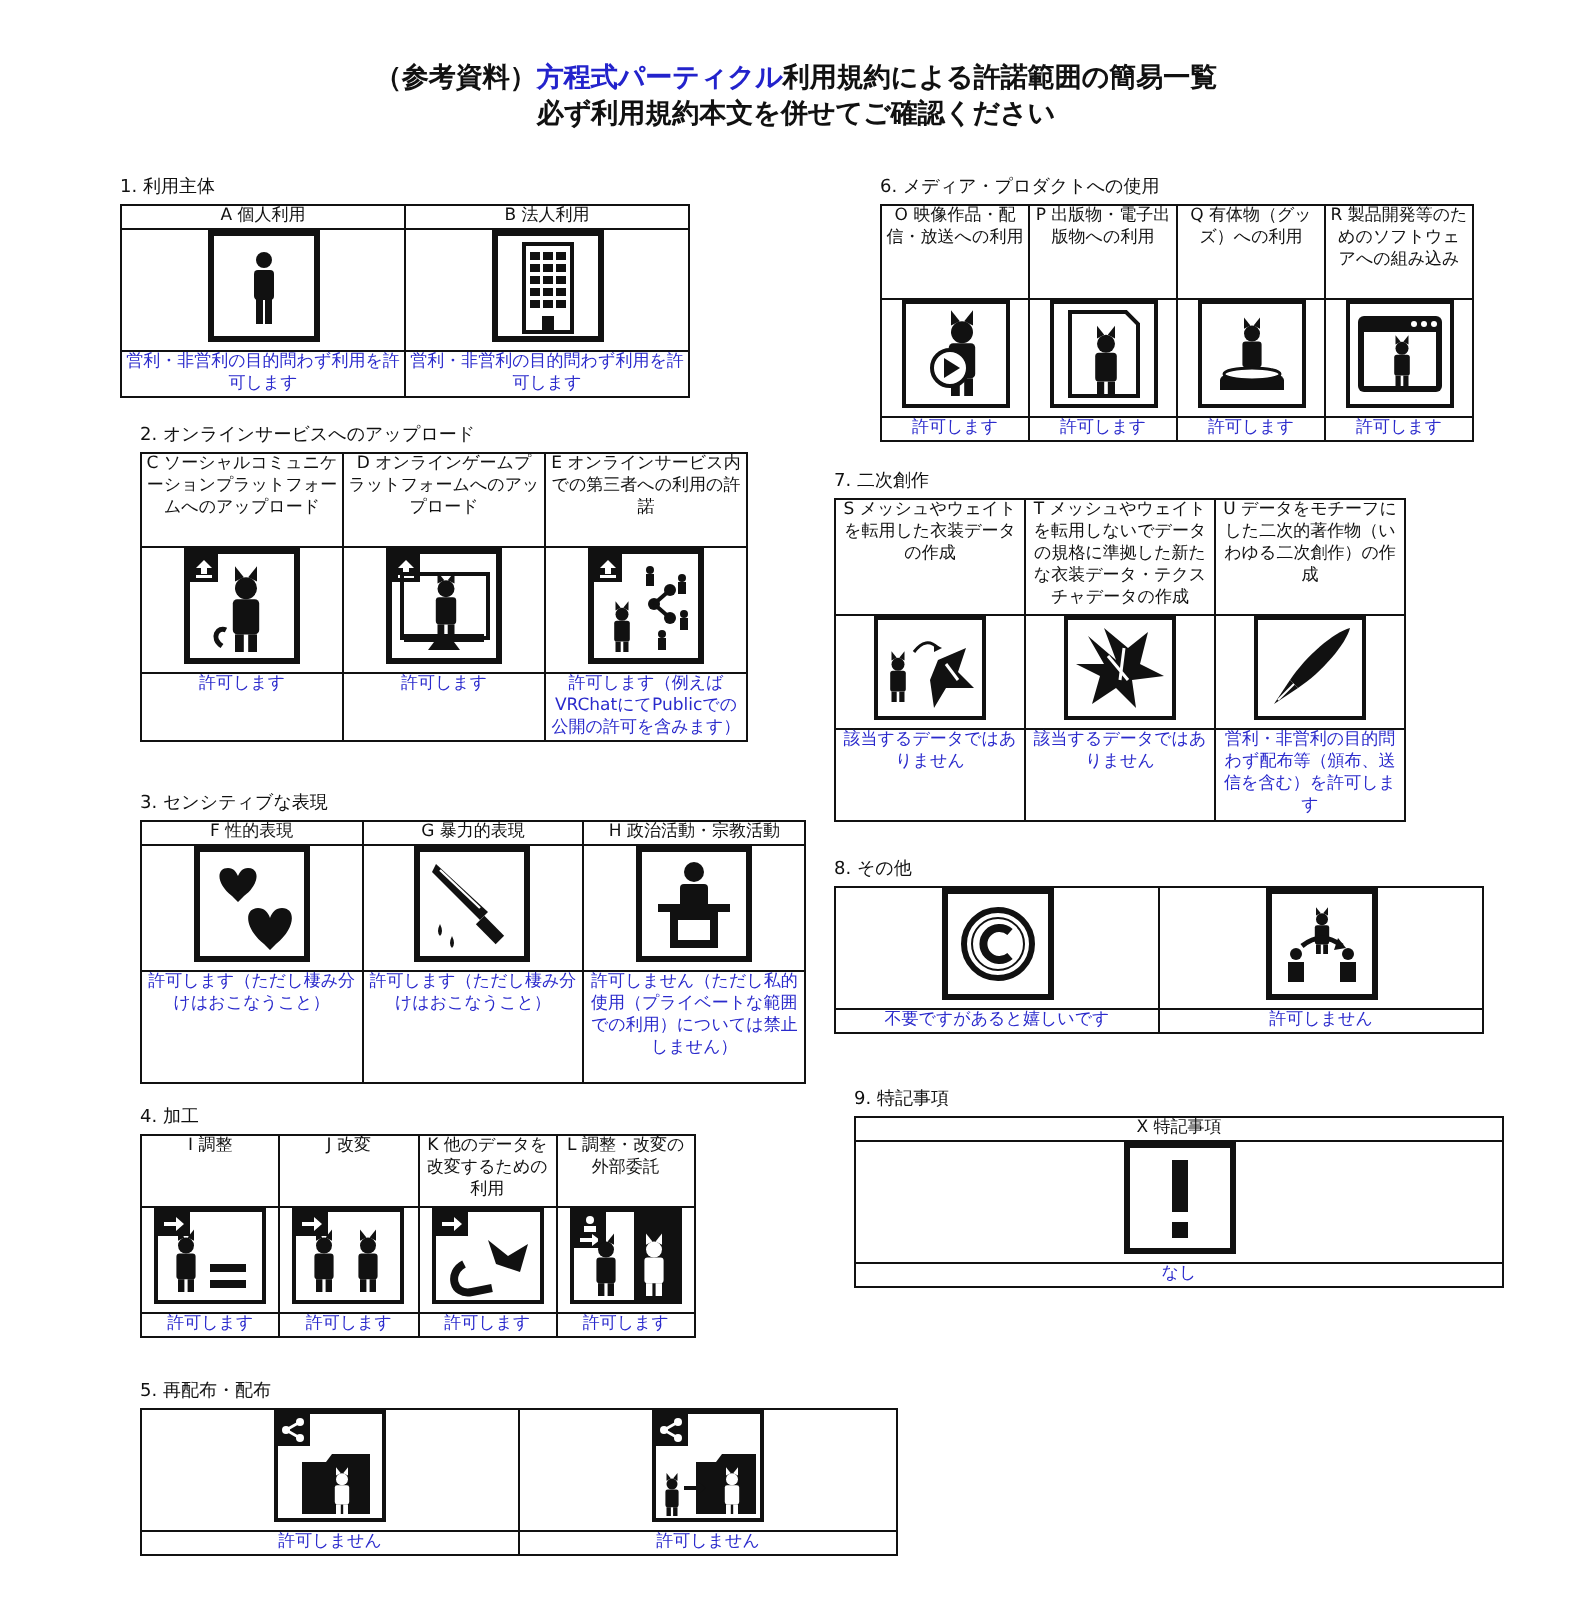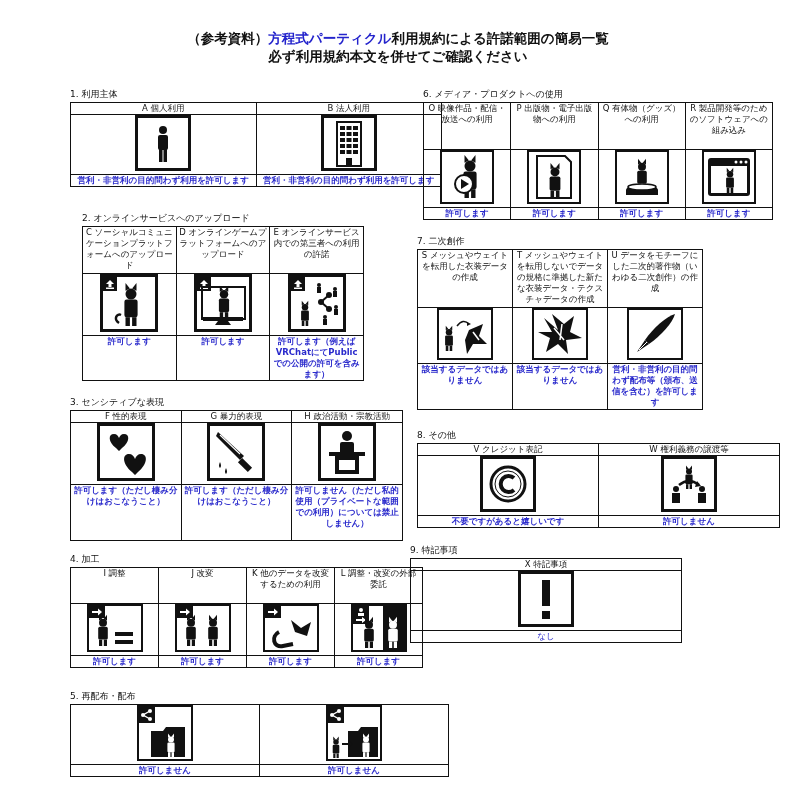--- a/index.html
+++ b/index.html
@@ -7,21 +7,21 @@
            font-family: "DejaVu Sans", "Liberation Sans", sans-serif; color: #111; }
     .title { position: absolute; left: 0; width: 796px; text-align: center; font-weight: bold; font-size: 13.5px; }
     .title .accent { color: #2323cc; }
     .sec { position: absolute; }
     .sec-label { font-size: 9px; margin-bottom: 2px; height: 12px; line-height: 12px; }
     table.grid { border-collapse: collapse; table-layout: fixed; width: 100%; }
     table.grid td { border: 1.5px solid #111; padding: 0 2px; text-align: center; vertical-align: top;
                     font-size: 8.5px; line-height: 11px; }
     td.hd { font-size: 8.5px; }
     td.ic { vertical-align: middle; padding: 3px 0; }
-    td.st { color: #2a2acc; font-weight: bold; font-size: 8.5px; }
+    td.st { color: #2a2acc; font-weight: normal; font-size: 8.5px; }
     .ibox { display: inline-block; border: 3px solid #111; background: #fff; position: relative; }
     svg { display: block; }
   </style>
 </head>
 <body>
 
 <div class="title" style="top:30px;">
   <span>（参考資料）</span><span class="accent">方程式パーティクル</span><span>利用規約による許諾範囲の簡易一覧</span>
 </div>
 <div class="title" style="top:48px;">必ず利用規約本文を併せてご確認ください</div>
@@ -48,21 +48,21 @@
     <g id="sharebox">
       <rect x="0" y="0" width="16" height="16" fill="#111"></rect>
       <circle cx="11" cy="4" r="2" fill="#fff"></circle>
       <circle cx="4" cy="8" r="2" fill="#fff"></circle>
       <circle cx="11" cy="12" r="2" fill="#fff"></circle>
       <path d="M11 4 L4 8 L11 12" stroke="#fff" stroke-width="1.4" fill="none"></path>
     </g>
   </defs>
 </svg>
 
-<div class="sec" style="left:70px; top:88px; width:372px;">
+<div class="sec" style="left:60px; top:88px; width:285px;">
   <div class="sec-label">1. 利用主体</div>
   <table class="grid">
     <tbody>
         <tr>
       <td class="hd">A 個人利用</td>
       <td class="hd">B 法人利用</td>
     </tr>
     <tr>
       <td class="ic">
         <div class="ibox">
@@ -101,21 +101,21 @@
       </td>
     </tr>
     <tr>
       <td class="st">営利・非営利の目的問わず利用を許可します</td>
       <td class="st">営利・非営利の目的問わず利用を許可します</td>
     </tr>
   </tbody>
     </table>
 </div>
 
-<div class="sec" style="left:70px; top:212px; width:282px;margin-left:12px;">
+<div class="sec" style="left:70px; top:212px; width:304px;">
   <div class="sec-label">2. オンラインサービスへのアップロード</div>
   <table class="grid">
     <tbody>
         <tr style="height:47px;">
       <td class="hd">C ソーシャルコミュニケーションプラットフォームへのアップロード</td>
       <td class="hd">D オンラインゲームプラットフォームへのアップロード</td>
       <td class="hd">E オンラインサービス内での第三者への利用の許諾</td>
     </tr>
     <tr>
       <td class="ic">
@@ -216,21 +216,21 @@
     </tr>
     <tr style="height:56px;">
       <td class="st">許可します（ただし棲み分けはおこなうこと）</td>
       <td class="st">許可します（ただし棲み分けはおこなうこと）</td>
       <td class="st">許可しません（ただし私的使用（プライベートな範囲での利用）については禁止しません）</td>
     </tr>
   </tbody>
     </table>
 </div>
 
-<div class="sec" style="left:70px; top:553px; width:353px;">
+<div class="sec" style="left:70px; top:553px; width:278px;">
   <div class="sec-label">4. 加工</div>
   <table class="grid">
     <tbody>
         <tr style="height:36px;padding-left:43px;">
       <td class="hd">I 調整</td>
       <td class="hd">J 改変</td>
       <td class="hd">K 他のデータを改変するための利用</td>
       <td class="hd">L 調整・改変の外部委託</td>
     </tr>
     <tr>
@@ -327,21 +327,21 @@
       </td>
     </tr>
     <tr>
       <td class="st">許可しません</td>
       <td class="st">許可しません</td>
     </tr>
   </tbody>
     </table>
 </div>
 
-<div class="sec" style="left:423px; top:88px; width:350px;">
+<div class="sec" style="left:440px; top:88px; width:297px;">
   <div class="sec-label">6. メディア・プロダクトへの使用</div>
   <table class="grid">
     <tbody>
         <tr style="height:47px;">
       <td class="hd">O 映像作品・配信・放送への利用</td>
       <td class="hd">P 出版物・電子出版物への利用</td>
       <td class="hd">Q 有体物（グッズ）への利用</td>
       <td class="hd">R 製品開発等のためのソフトウェアへの組み込み</td>
     </tr>
     <tr>
@@ -446,28 +446,24 @@
     </tr>
     <tr style="height:46px;">
       <td class="st">該当するデータではありません</td>
       <td class="st">該当するデータではありません</td>
       <td class="st">営利・非営利の目的問わず配布等（頒布、送信を含む）を許可します</td>
     </tr>
   </tbody>
     </table>
 </div>
 
-<div class="sec" style="left:417px; top:429px; width:363px;">
+<div class="sec" style="left:417px; top:429px; width:325px;">
   <div class="sec-label">8. その他</div>
   <table class="grid">
     <tbody>
-        <tr>
-      <td class="hd">V クレジット表記</td>
-      <td class="hd">W 権利義務の譲渡等</td>
-    </tr>
     <tr>
       <td class="ic">
         <div class="ibox">
           <svg width="50" height="50" viewBox="0 0 50 50">
                 <circle cx="25" cy="25" r="17" fill="none" stroke="#111" stroke-width="3"></circle>
                 <circle cx="25" cy="25" r="13" fill="none" stroke="#111" stroke-width="1"></circle>
                 <path d="M31 19 A8 8 0 1 0 31 31" stroke="#111" stroke-width="4" fill="none"></path>
               </svg>
         </div>
       </td>
@@ -488,21 +484,21 @@
       </td>
     </tr>
     <tr>
       <td class="st">不要ですがあると嬉しいです</td>
       <td class="st">許可しません</td>
     </tr>
   </tbody>
     </table>
 </div>
 
-<div class="sec" style="left:410px; top:544px; width:272px;">
+<div class="sec" style="left:427px; top:544px; width:325px;">
   <div class="sec-label">9. 特記事項</div>
   <table class="grid">
     <tbody>
         <tr>
       <td class="hd">X 特記事項</td>
     </tr>
     <tr>
       <td class="ic">
         <div class="ibox">
           <svg width="50" height="50" viewBox="0 0 50 50">

